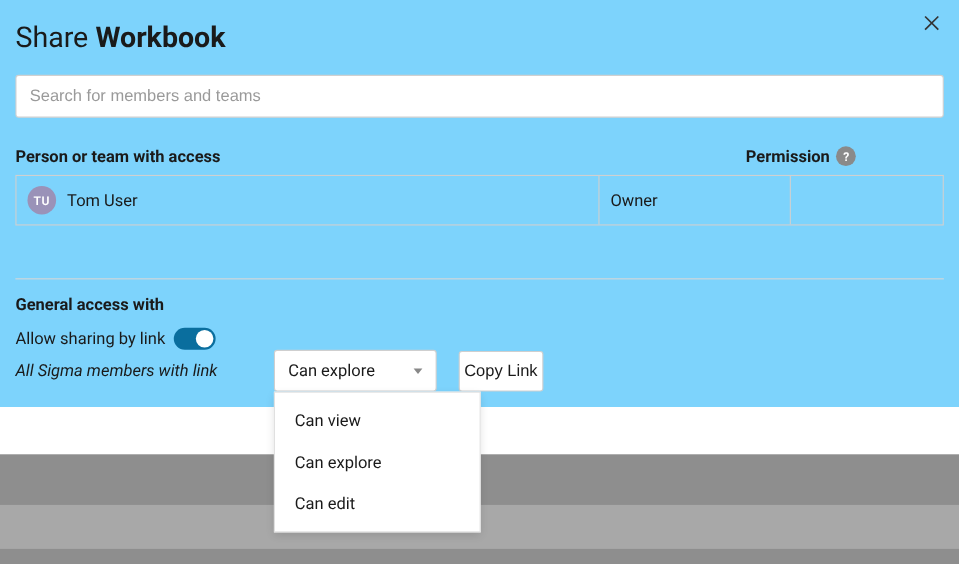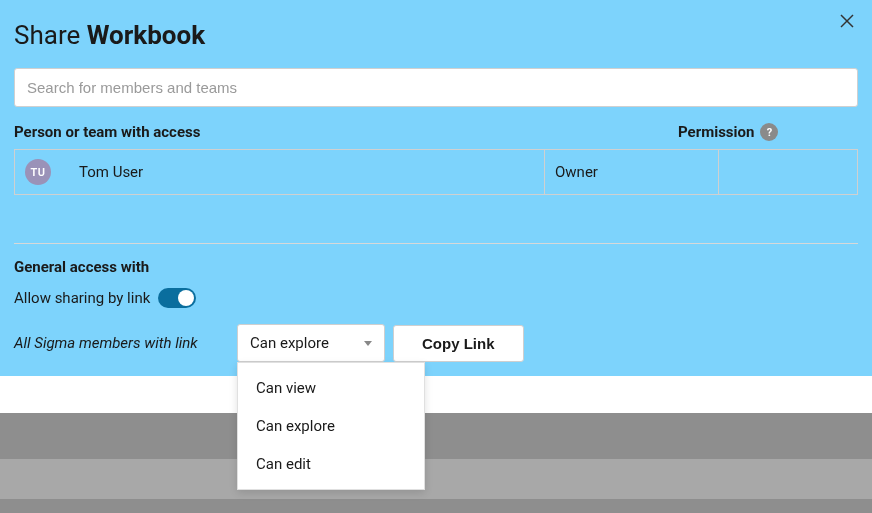--- a/index.html
+++ b/index.html
@@ -45,21 +45,21 @@
     font-weight: 700;
   }
   .search-input {
     width: 100%;
     border: 1px solid #d0d0d0;
     border-radius: 3px;
     padding: 10px 12px;
     font-size: 15px;
     color: #333;
     outline: none;
-    margin-bottom: 16px;
+    margin-bottom: 26px;
   }
   .search-input::placeholder {
     color: #9a9a9a;
   }
   .columns {
     display: flex;
     width: 100%;
   }
   .col-person {
     flex: 1;
@@ -99,21 +99,21 @@
     border: 1px solid #d0d0d0;
   }
   .access-row .cell {
     display: flex;
     align-items: center;
     min-height: 44px;
   }
   .cell-person {
     flex: 1;
     padding: 6px 10px;
-    gap: 28px;
+    gap: 10px;
   }
   .cell-permission {
     width: 175px;
     border-left: 1px solid #d0d0d0;
     border-right: 1px solid #d0d0d0;
     padding: 6px 10px;
   }
   .cell-version {
     width: 138px;
     padding: 6px 10px;
@@ -148,21 +148,20 @@
   .section-heading {
     font-size: 15px;
     font-weight: 700;
     color: #1a1a1a;
     margin-bottom: 12px;
   }
   .toggle-row {
     display: flex;
     align-items: center;
     gap: 8px;
-    margin-bottom: 16px;
   }
   .toggle-label {
     font-size: 15px;
     color: #1a1a1a;
   }
   .toggle {
     width: 38px;
     height: 20px;
     border-radius: 10px;
     background: #0a6e9e;
@@ -174,21 +173,21 @@
     right: 2px;
     top: 2px;
     width: 16px;
     height: 16px;
     border-radius: 50%;
     background: #fff;
   }
   .link-row {
     display: flex;
     align-items: center;
-    gap: 8px;
+    gap: 20px;
   }
   .italic-label {
     font-size: 15px;
     font-style: italic;
     color: #1a1a1a;
     width: 215px;
   }
   .select-box {
     position: relative;
     width: 148px;
@@ -225,23 +224,23 @@
   }
   .dropdown-item {
     padding: 10px 18px;
     font-size: 15px;
     color: #1a1a1a;
     cursor: pointer;
   }
   .copy-btn {
     border: 1px solid #cfcfcf;
     border-radius: 3px;
-    padding: 9px 28px;
-    font-size: 15px;
-    font-weight: 700;
+    padding: 9px 4px;
+    font-size: 15px;
+    font-weight: 400;
     color: #1a1a1a;
     background: #fff;
     cursor: pointer;
   }
   .backdrop {
     position: absolute;
     left: 0;
     right: 0;
     bottom: 0;
     height: 100px;

